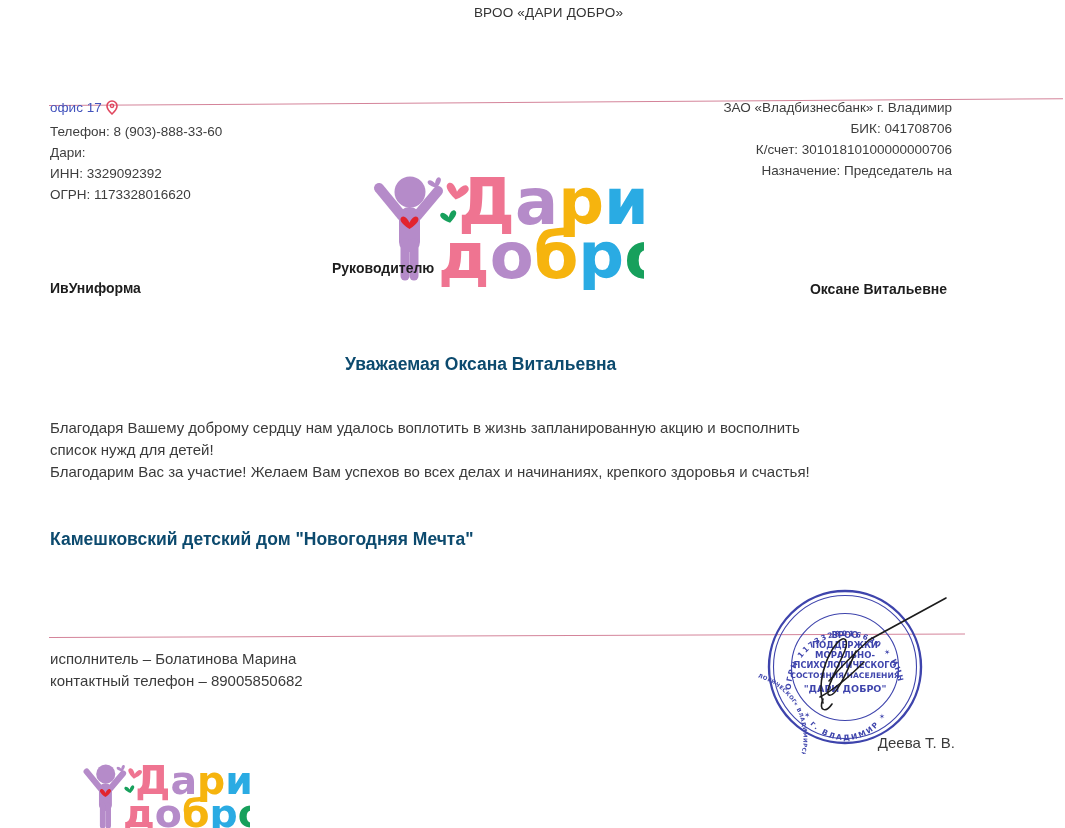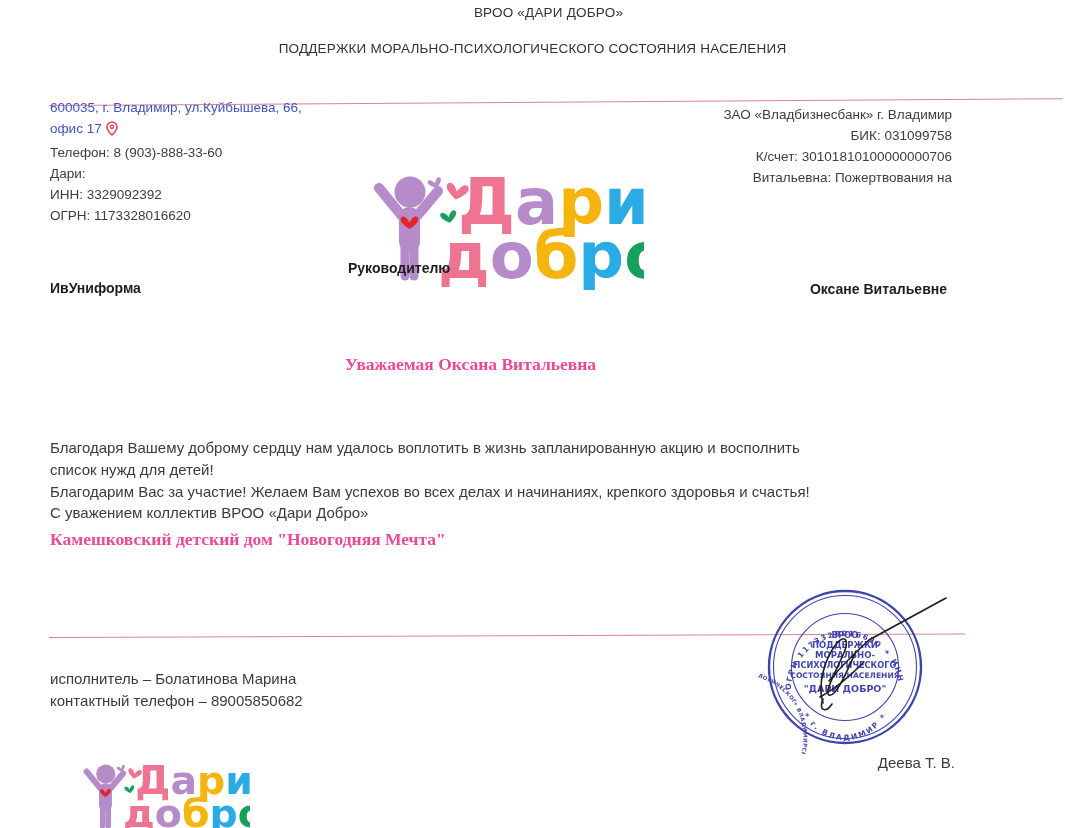--- a/index.html
+++ b/index.html
@@ -7,22 +7,22 @@
     position:relative;width:1065px;height:828px;background:#fff;overflow:hidden;
     font-family:"Liberation Sans",sans-serif;color:#3d3d3d;
   }
   .abs{position:absolute;}
   .hdr{width:100%;text-align:center;font-size:13.5px;color:#333;letter-spacing:.2px;}
   .info{font-size:13.5px;line-height:21px;white-space:nowrap;}
   .info-right{text-align:right;}
   .linkblue{color:#4253bd;}
   .pinkline{height:1px;background:#d4849a;transform-origin:left center;}
   .bold14{font-size:14px;font-weight:bold;color:#1d1d1d;white-space:nowrap;}
-  .headline{font-size:17.5px;font-weight:bold;color:#ec4899;white-space:nowrap;font-family:Liberation Serif, serif;}
-  .bodytext{font-size:15px;line-height:21.8px;color:#3b3b3b;white-space:nowrap;margin-top:20px;}
+  .headline{font-size:17.5px;font-weight:bold;color:#0c4a6e;white-space:nowrap;}
+  .bodytext{font-size:15px;line-height:21.8px;color:#3b3b3b;white-space:nowrap;}
   .pin-svg{display:inline-block;vertical-align:-3px;margin-left:4px;}
   .stamp-wrap{opacity:.93;}
 </style>
 </head>
 <body>
 
 <div id="page">
 
   <svg width="0" height="0" style="position:absolute" aria-hidden="true">
     <defs>
@@ -41,58 +41,55 @@
           <path transform="translate(106,46) rotate(10) scale(1.3)" fill="#ef7491" d="M0,4.5 C-1.4,1 -5,-3 -7.5,-1 C-10,1 -8.5,5 0,10.5 C8.5,5 10,1 7.5,-1 C5,-3 1.4,1 0,4.5 Z"></path>
           <path transform="translate(96,73) rotate(-12) scale(0.95)" fill="#17a05c" d="M0,4.5 C-1.4,1 -5,-3 -7.5,-1 C-10,1 -8.5,5 0,10.5 C8.5,5 10,1 7.5,-1 C5,-3 1.4,1 0,4.5 Z"></path>
         </g>
         <text x="106" y="84" font-family="DejaVu Sans, sans-serif" font-weight="bold" font-size="64"><tspan fill="#ef7491">Д</tspan><tspan fill="#b58bc9">а</tspan><tspan fill="#f6b40e">р</tspan><tspan fill="#2aabe3">и</tspan></text>
         <text x="86" y="138" font-family="DejaVu Sans, sans-serif" font-weight="bold" font-size="64"><tspan fill="#ef7491">д</tspan><tspan fill="#b58bc9">о</tspan><tspan fill="#f6b40e">б</tspan><tspan fill="#2aabe3">р</tspan><tspan fill="#17a05c">о</tspan></text>
       </symbol>
     </defs>
   </svg>
 
   <div class="abs hdr" style="top:5px;left:16px;">ВРОО «ДАРИ ДОБРО»</div>
-  <div class="abs hdr" style="top:41px;left:0;">ПОДДЕРЖКИ МОРАЛЬНО-ПСИХОЛОГИЧЕСКОГО СОСТОЯНИЯ НАСЕЛЕНИЯ</div>
 
   <div class="abs pinkline" style="left:49px;top:105px;width:1014px;transform:rotate(-0.38deg);"></div>
 
   <div class="abs info" style="left:50px;top:97px;">
-    <div class="linkblue">600035, г. Владимир, ул.Куйбышева, 66,</div>
     <div><span class="linkblue">офис 17</span><span class="pin-svg"><svg width="12" height="15" viewBox="0 0 12 15">
             <path d="M6,1 C3.2,1 1,3.2 1,6 c0,3.4 5,8 5,8 s5,-4.6 5,-8 C11,3.2 8.8,1 6,1 Z" fill="none" stroke="#e0475f" stroke-width="1.6"></path>
             <circle cx="6" cy="5.8" r="1.7" fill="none" stroke="#e0475f" stroke-width="1.4"></circle>
           </svg></span></div>
     <div>Телефон: 8 (903)-888-33-60</div>
     <div>Дари:</div>
     <div>ИНН: 3329092392</div>
     <div>ОГРН: 1173328016620</div>
   </div>
 
-  <div class="abs info info-right" style="right:113px;top:104px;">
+  <div class="abs info info-right" style="right:113px;top:97px;">
     <div>ЗАО «Владбизнесбанк» г. Владимир</div>
-    <div>БИК: 031099758</div>
+    <div>БИК: 041708706</div>
     <div>К/счет: 30101810100000000706</div>
-    <div>Витальевна: Пожертвования на</div>
+    <div>Назначение: Председатель на</div>
   </div>
 
   <svg class="abs" style="left:352px;top:140px;" width="292" height="150">
     <use href="#dari-dobro-logo"></use>
   </svg>
 
-  <div class="abs bold14" style="left:348px;top:260px;">Руководителю</div>
+  <div class="abs bold14" style="left:332px;top:260px;">Руководителю</div>
   <div class="abs bold14" style="left:50px;top:280px;">ИвУниформа</div>
   <div class="abs bold14" style="right:118px;top:281px;">Оксане Витальевне</div>
 
   <div class="abs headline" style="left:345px;top:354px;">Уважаемая Оксана Витальевна</div>
 
   <div class="abs bodytext" style="left:50px;top:417px;">
     <div>Благодаря Вашему доброму сердцу нам удалось воплотить в жизнь запланированную акцию и восполнить</div>
     <div>список нужд для детей!</div>
     <div>Благодарим Вас за участие! Желаем Вам успехов во всех делах и начинаниях, крепкого здоровья и счастья!</div>
-    <div>С уважением коллектив ВРОО «Дари Добро»</div>
   </div>
 
   <div class="abs headline" style="left:50px;top:529px;">Камешковский детский дом "Новогодняя Мечта"</div>
 
   <div class="abs pinkline" style="left:49px;top:637px;width:916px;transform:rotate(-0.22deg);z-index:1;"></div>
 
   <div class="abs bodytext" style="left:50px;top:648px;">
     <div>исполнитель – Болатинова Марина</div>
     <div>контактный телефон – 89005850682</div>
   </div>

